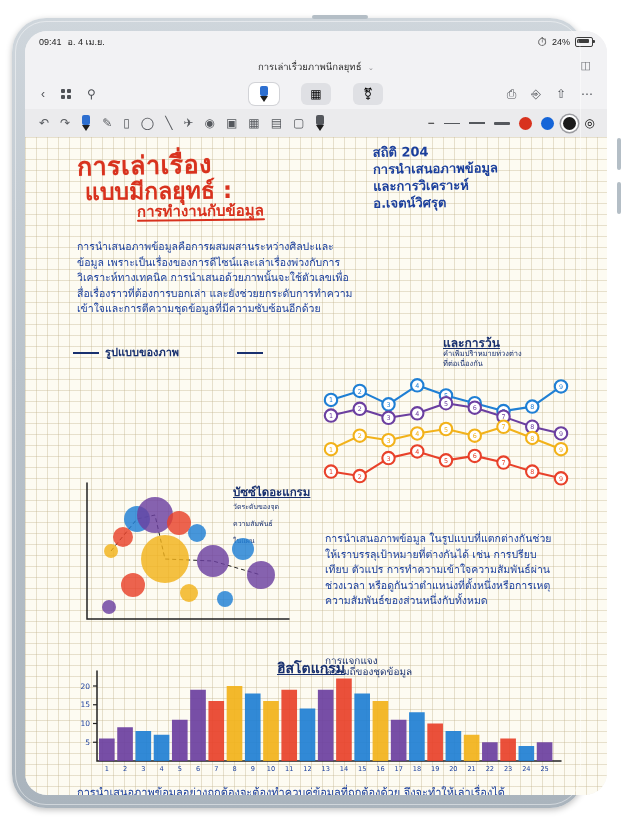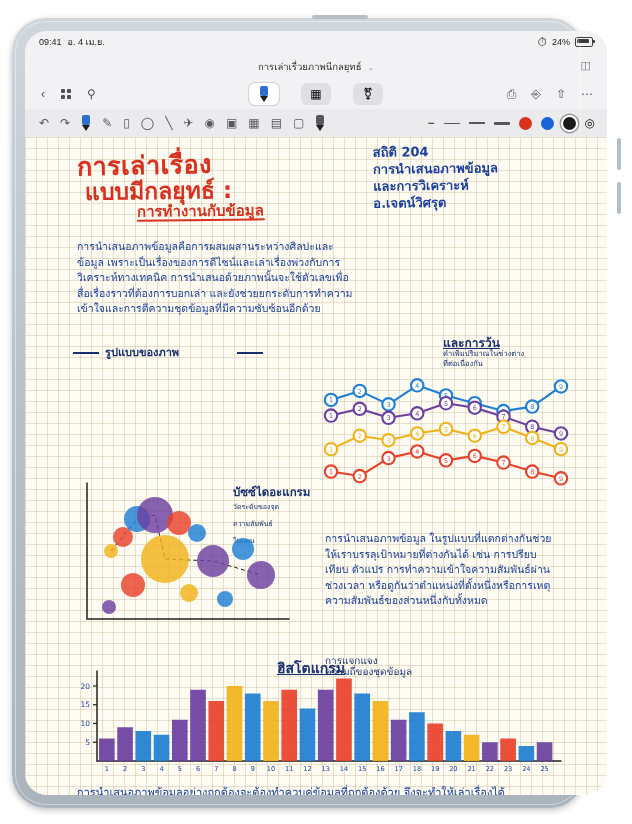--- a/index.html
+++ b/index.html
@@ -106,21 +106,21 @@
 
   .sec1{left:52px;top:102px;width:278px;}
   .sec-h1{left:80px;top:206px;font-size:11px;font-weight:bold;color:#18306f;}
   .dash-l{position:absolute;left:48px;top:215px;width:26px;height:2px;background:#18306f;}
   .dash-r{position:absolute;left:212px;top:215px;width:26px;height:2px;background:#18306f;}
   .sec2{left:52px;top:228px;width:222px;}
 
   .lbl-graph{left:418px;top:196px;font-size:12px;font-weight:bold;color:#18306f;text-decoration:underline;}
   .lbl-graph-sub{left:418px;top:212px;font-size:7.5px;line-height:10px;color:#18306f;}
 
-  .lbl-bubble{left:208px;top:346px;font-size:11.5px;font-weight:bold;color:#18306f;}
+  .lbl-bubble{left:208px;top:346px;font-size:11.5px;font-weight:bold;color:#18306f;text-decoration:underline;}
   .lbl-bubble-sub{left:208px;top:362px;font-size:7px;line-height:17px;color:#18306f;}
 
   .sec3{left:300px;top:394px;width:232px;}
 
   .lbl-hist{left:208px;top:520px;font-size:14px;font-weight:bold;color:#18306f;text-decoration:underline;margin-left:44px;}
   .lbl-hist-sub{left:300px;top:518px;font-size:10px;line-height:11px;color:#18306f;}
 
   .footer{left:52px;top:648px;width:430px;font-size:11px;line-height:16px;color:#1b3f9c;}
 
   svg{display:block;}
@@ -240,21 +240,21 @@
       </div>
 
       <div class="hw para sec1">การนำเสนอภาพข้อมูลคือการผสมผสานระหว่างศิลปะและข้อมูล เพราะเป็นเรื่องของการดีไซน์และเล่าเรื่องพ่วงกับการวิเคราะห์ทางเทคนิค การนำเสนอด้วยภาพนั้นจะใช้ตัวเลขเพื่อสื่อเรื่องราวที่ต้องการบอกเล่า และยังช่วยยกระดับการทำความเข้าใจและการตีความชุดข้อมูลที่มีความซับซ้อนอีกด้วย</div>
 
       <div class="dash-l"></div>
       <div class="hw sec-h1">รูปแบบของภาพ</div>
       <div class="dash-r"></div>
 
 
       <div class="hw lbl-graph">และการว้น</div>
-      <div class="hw lbl-graph-sub" style="white-space:pre-line">คำเพิ่มปริมาณในช่วงต่าง
+      <div class="hw lbl-graph-sub" style="white-space:pre-line">คำเพิ่มปริาหมายท่วงต่าง
 ที่ต่อเนื่องกัน</div>
       <div style="position:absolute;left:296px;top:228px;">
         <svg id="svg-line" width="250" height="130">
             <path d="M10 34.879999999999995 L38.75 25.91999999999999 L67.5 39.36 L96.25 20.32 L125 30.399999999999995 L153.75 38.24 L182.5 46.08000000000001 L211.25 41.60000000000001 L240 21.439999999999987" stroke="#1f7fd4" stroke-width="2.1" fill="none" stroke-linejoin="round" stroke-linecap="round"></path>
             <path d="M10 50.56 L38.75 43.84 L67.5 52.800000000000004 L96.25 48.32 L125 38.24 L153.75 42.71999999999999 L182.5 51.68 L211.25 61.76 L240 68.48" stroke="#6b3fa0" stroke-width="2.1" fill="none" stroke-linejoin="round" stroke-linecap="round"></path>
             <path d="M10 84.16 L38.75 70.72 L67.5 75.2 L96.25 68.48 L125 64 L153.75 70.72 L182.5 61.76 L211.25 72.96 L240 84.16" stroke="#f2b21a" stroke-width="2.1" fill="none" stroke-linejoin="round" stroke-linecap="round"></path>
             <path d="M10 106.56 L38.75 111.04 L67.5 93.12 L96.25 86.39999999999999 L125 95.36 L153.75 90.88 L182.5 97.60000000000001 L211.25 106.56 L240 113.28" stroke="#e8412a" stroke-width="2.1" fill="none" stroke-linejoin="round" stroke-linecap="round"></path>
             <circle cx="10" cy="34.879999999999995" r="6.2" fill="#fff" stroke="#1f7fd4" stroke-width="2.1"></circle>
             <text x="10" y="37.48" text-anchor="middle" font-size="6.4" fill="#1f7fd4" font-family="DejaVu Sans">1</text>
             <circle cx="38.75" cy="25.91999999999999" r="6.2" fill="#fff" stroke="#1f7fd4" stroke-width="2.1"></circle>

